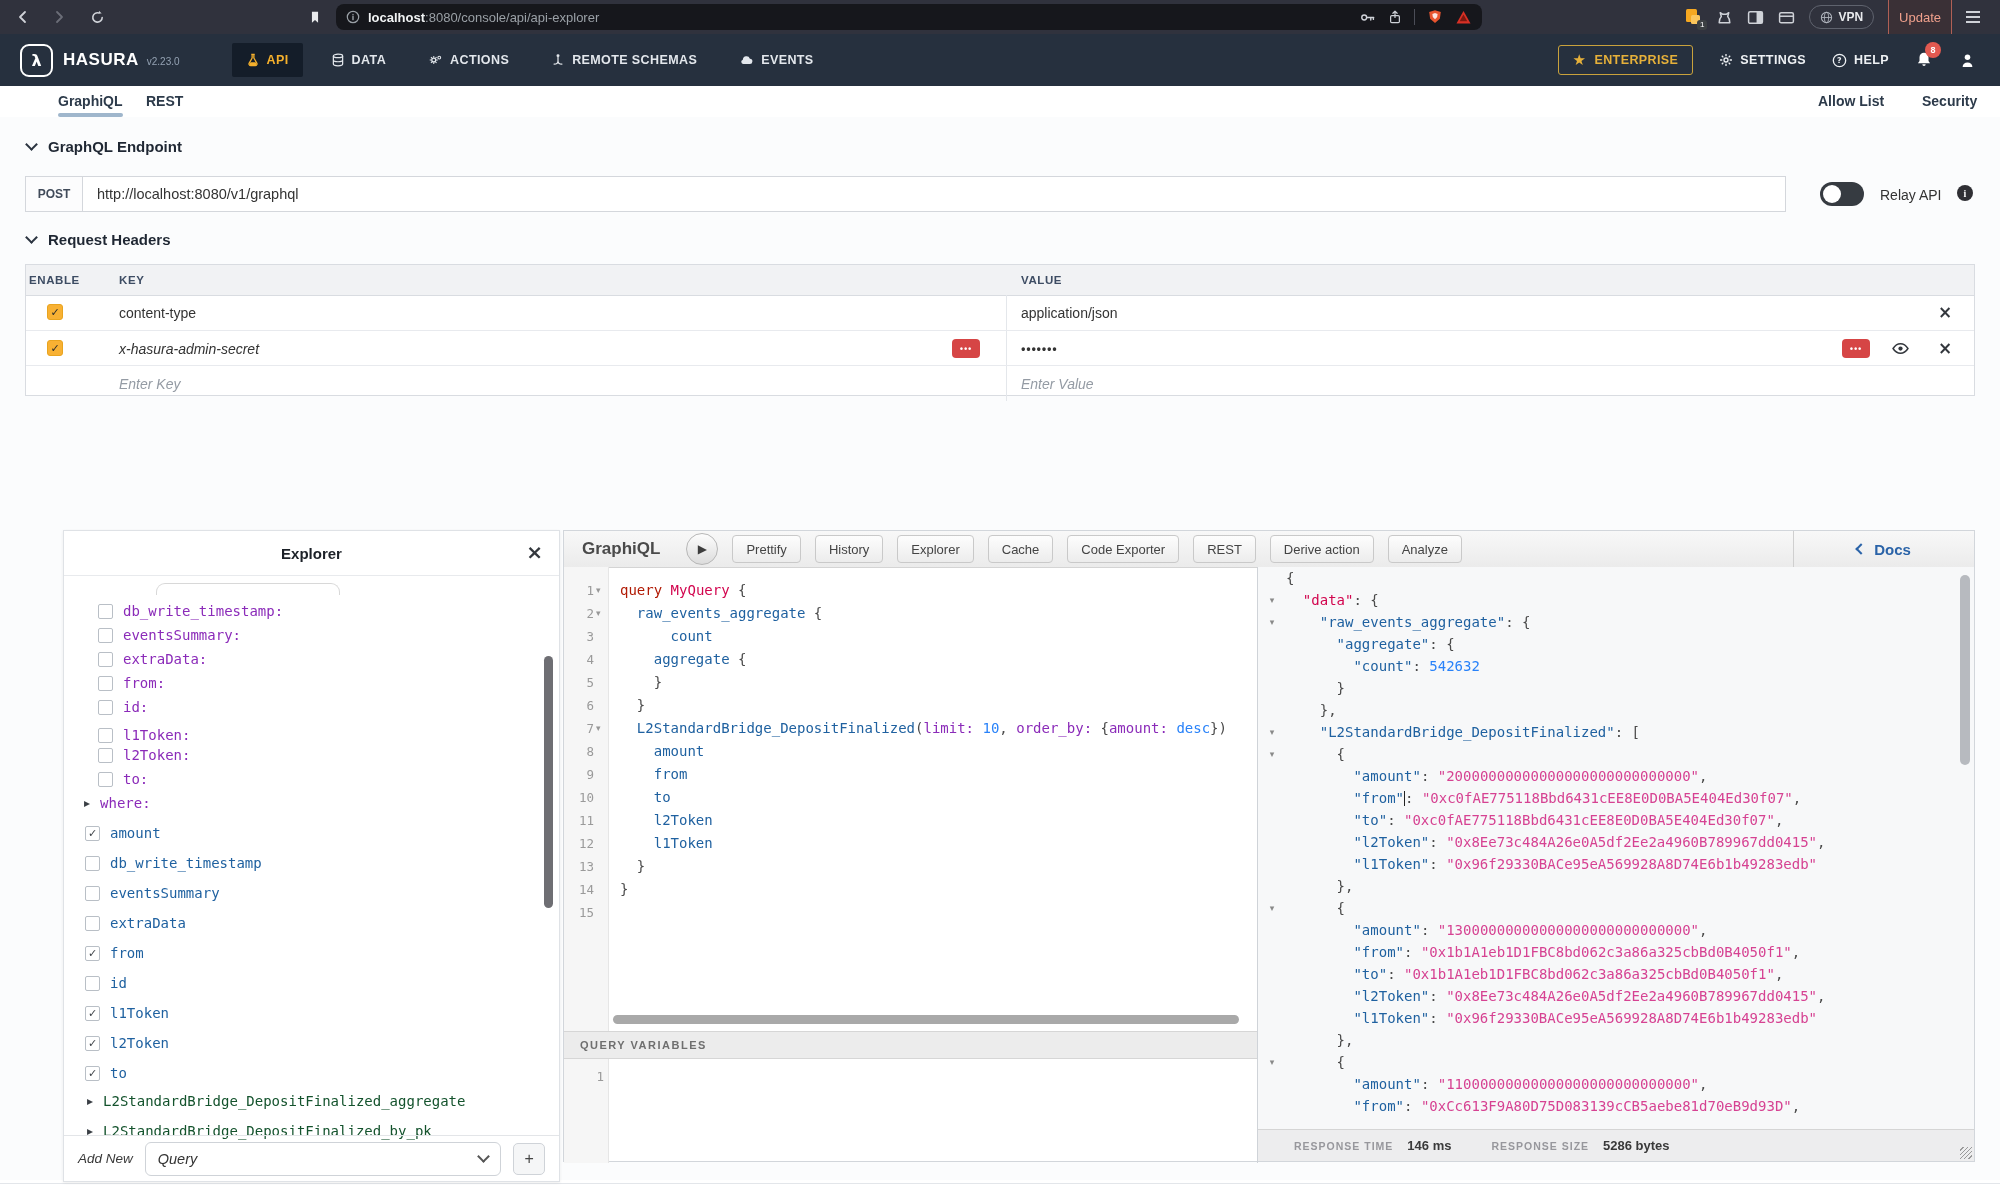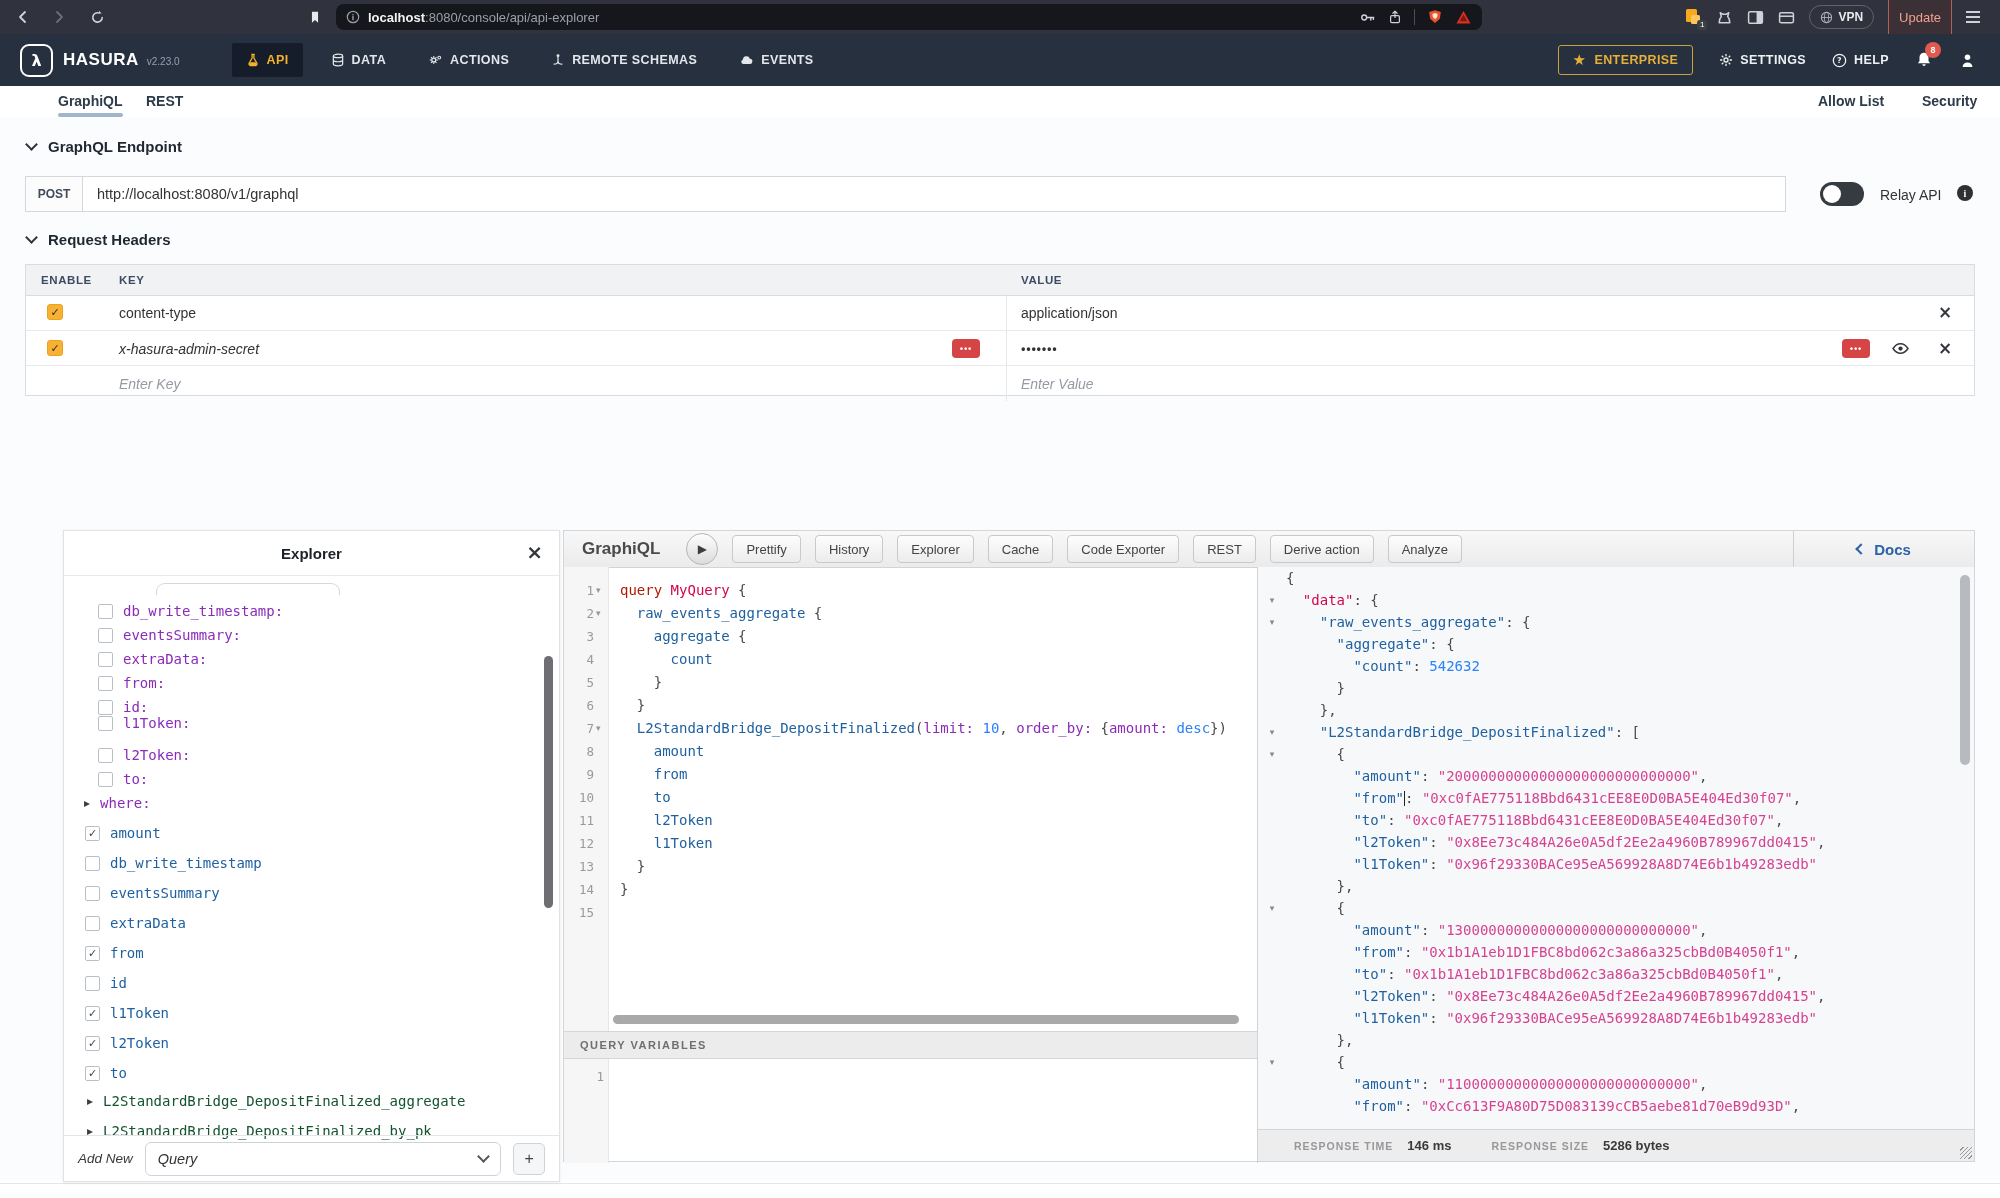--- a/index.html
+++ b/index.html
@@ -372,21 +372,21 @@
       <span>i</span>
     </span>
 
   <div class="section-head" style="left:27px;top:231px">
     <span class="chev down"></span>
     <span>Request Headers</span>
   </div>
 
   <div id="headers-table">
     <div id="ht-header">
-      <span class="ht-col" style="left:15px">ENABLE</span>
+      <span class="ht-col" style="left:3px">ENABLE</span>
       <span class="ht-col" style="left:93px">KEY</span>
       <span class="ht-col" style="left:995px">VALUE</span>
     </div>
 
     <div class="ht-row" style="top:30px">
       <span class="cb yellow checked abs" style="left:21px;top:9px"></span>
       <span class="cell-text" style="left:93px">content-type</span>
       <span class="vdiv"></span>
       <span class="cell-text" style="left:995px">application/json</span>
       <span class="x-icon abs" style="left:1912px;top:9px">×</span>
@@ -418,21 +418,21 @@
       <span>Explorer</span>
       <span id="explorer-close" class="x-icon">×</span>
     </div>
     <div id="explorer-top-fragment"></div>
     <div id="explorer-list">
         <div class="ex-row" style="top: 28px; left: 34px;"><span class="ex-cb"></span><span class="ex-arg">db_write_timestamp:</span></div>
         <div class="ex-row" style="top: 52px; left: 34px;"><span class="ex-cb"></span><span class="ex-arg">eventsSummary:</span></div>
         <div class="ex-row" style="top: 76px; left: 34px;"><span class="ex-cb"></span><span class="ex-arg">extraData:</span></div>
         <div class="ex-row" style="top: 100px; left: 34px;"><span class="ex-cb"></span><span class="ex-arg">from:</span></div>
         <div class="ex-row" style="top: 124px; left: 34px;"><span class="ex-cb"></span><span class="ex-arg">id:</span></div>
-        <div class="ex-row" style="top: 140px; left: 34px;"><span class="ex-cb"></span><span class="ex-arg">l1Token:</span></div>
+        <div class="ex-row" style="top: 152px; left: 34px;"><span class="ex-cb"></span><span class="ex-arg">l1Token:</span></div>
         <div class="ex-row" style="top: 172px; left: 34px; align-items: center;"><span class="ex-cb"></span><span class="ex-arg">l2Token:</span></div>
         <div class="ex-row" style="top: 196px; left: 34px;"><span class="ex-cb"></span><span class="ex-arg">to:</span></div>
         <div class="ex-row" style="top: 220px; left: 20px;"><span class="tri">▸</span><span class="ex-arg">where:</span></div>
         <div class="ex-row" style="top: 250px; left: 21px;"><span class="ex-cb checked"></span><span class="ex-field">amount</span></div>
         <div class="ex-row" style="top: 280px; left: 21px;"><span class="ex-cb"></span><span class="ex-field">db_write_timestamp</span></div>
         <div class="ex-row" style="top: 310px; left: 21px;"><span class="ex-cb"></span><span class="ex-field">eventsSummary</span></div>
         <div class="ex-row" style="top: 340px; left: 21px; justify-content: space-between;"><span class="ex-cb"></span><span class="ex-field">extraData</span></div>
         <div class="ex-row" style="top: 370px; left: 21px;"><span class="ex-cb checked"></span><span class="ex-field">from</span></div>
         <div class="ex-row" style="top: 400px; left: 21px;"><span class="ex-cb"></span><span class="ex-field">id</span></div>
         <div class="ex-row" style="top: 430px; left: 21px;"><span class="ex-cb checked"></span><span class="ex-field">l1Token</span></div>
@@ -549,22 +549,22 @@
           <span class="fold"></span>
         </div>
         <div class="gline">
           <span>15</span>
           <span class="fold"></span>
         </div>
       </div>
     <div id="query-lines">
         <div class="code-line"><span class="tk-kw">query</span><span class="tk-plain"> </span><span class="tk-def">MyQuery</span><span class="tk-punct"> {</span></div>
         <div class="code-line"><span class="tk-plain">  </span><span class="tk-prop">raw_events_aggregate</span><span class="tk-punct"> {</span></div>
+        <div class="code-line"><span class="tk-plain">      </span><span class="tk-prop">count</span></div>
         <div class="code-line"><span class="tk-plain">    </span><span class="tk-prop">aggregate</span><span class="tk-punct"> {</span></div>
-        <div class="code-line"><span class="tk-plain">      </span><span class="tk-prop">count</span></div>
         <div class="code-line"><span class="tk-punct">    }</span></div>
         <div class="code-line"><span class="tk-punct">  }</span></div>
         <div class="code-line"><span class="tk-plain">  </span><span class="tk-prop">L2StandardBridge_DepositFinalized</span><span class="tk-punct">(</span><span class="tk-attr">limit:</span><span class="tk-plain"> </span><span class="tk-num">10</span><span class="tk-punct">,</span><span class="tk-plain"> </span><span class="tk-attr">order_by:</span><span class="tk-punct"> {</span><span class="tk-attr">amount:</span><span class="tk-plain"> </span><span class="tk-num">desc</span><span class="tk-punct">})</span></div>
         <div class="code-line"><span class="tk-plain">    </span><span class="tk-prop">amount</span></div>
         <div class="code-line"><span class="tk-plain">    </span><span class="tk-prop">from</span></div>
         <div class="code-line"><span class="tk-plain">    </span><span class="tk-prop">to</span></div>
         <div class="code-line"><span class="tk-plain">    </span><span class="tk-prop">l2Token</span></div>
         <div class="code-line"><span class="tk-plain">    </span><span class="tk-prop">l1Token</span></div>
         <div class="code-line"><span class="tk-punct">  }</span></div>
         <div class="code-line"><span class="tk-punct">}</span></div>

